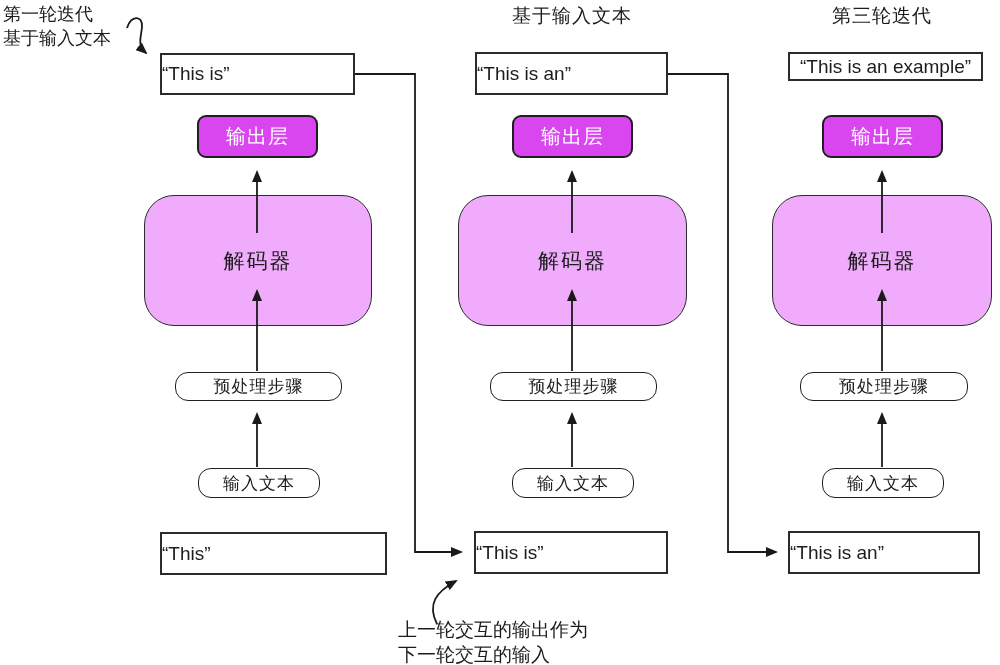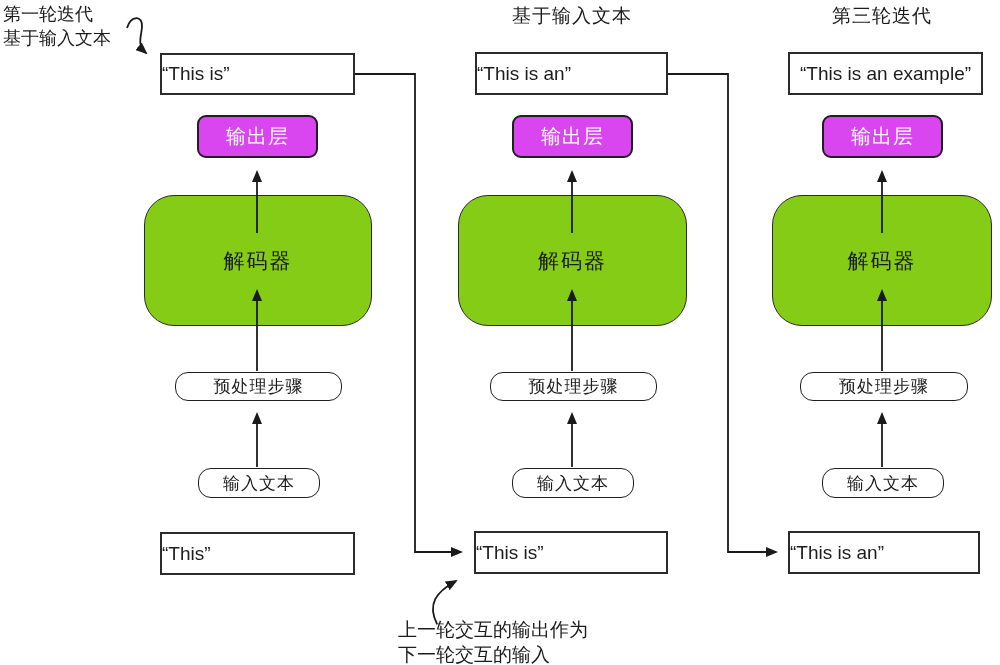--- a/index.html
+++ b/index.html
@@ -11,21 +11,21 @@
   .title{font-size:19px;text-align:center;width:210px;letter-spacing:1px;}
   .quote-box{
     background:#ffffff;border:2px solid #2b2b2b;display:flex;align-items:center;
     font-size:19px;color:#1c1c1c;
   }
   .output-layer{
     background:#d946ef;border:2px solid #1f1f1f;border-radius:9px;color:#ffffff;
     display:flex;align-items:center;justify-content:center;font-size:20px;letter-spacing:1px;text-align:center;
   }
   .decoder{
-    background:#84cc16;border:1.5px solid #2b2b2b;border-radius:30px;
+    background:#f0abfc;border:1.5px solid #2b2b2b;border-radius:30px;
     display:flex;align-items:center;justify-content:center;font-size:21px;letter-spacing:2px;
   }
   .pill{
     background:#ffffff;border:1.8px solid #1f1f1f;border-radius:13px;
     display:flex;align-items:center;justify-content:center;font-size:17px;letter-spacing:1px;text-align:right;
   }
   .note{font-size:18px;line-height:24px;color:#1c1c1c;}
   .note2{font-size:19px;line-height:25px;color:#1c1c1c;}
   svg.overlay{position:absolute;left:0;top:0;pointer-events:none;}
   svg .ln{stroke:#1a1a1a;stroke-width:1.8;fill:none;}
@@ -35,38 +35,38 @@
 
 <div id="stage">
 
   <div class="abs quote-box" style="left:160px;top:53px;width:195px;height:42px;">
     <span>“This is”</span>
   </div>
   <div class="abs output-layer" style="left:197px;top:115px;width:121px;height:43px;">输出层</div>
   <div class="abs decoder" style="left:144px;top:195px;width:228px;height:131px;">解码器</div>
   <div class="abs pill" style="left:175px;top:372px;width:167px;height:29px;">预处理步骤</div>
   <div class="abs pill" style="left:198px;top:468px;width:122px;height:30px;">输入文本</div>
-  <div class="abs quote-box" style="left:160px;top:532px;width:195px;height:43px;">
+  <div class="abs quote-box" style="left:160px;top:532px;width:227px;height:43px;">
     <span>“This”</span>
   </div>
 
   <div class="abs title" style="left:467px;top:3px;">基于输入文本</div>
   <div class="abs quote-box" style="left:475px;top:52px;width:193px;height:43px;">
     <span>“This is an”</span>
   </div>
   <div class="abs output-layer" style="left:512px;top:115px;width:121px;height:43px;">输出层</div>
   <div class="abs decoder" style="left:458px;top:195px;width:229px;height:131px;">解码器</div>
   <div class="abs pill" style="left:490px;top:372px;width:167px;height:29px;">预处理步骤</div>
   <div class="abs pill" style="left:512px;top:468px;width:122px;height:30px;">输入文本</div>
   <div class="abs quote-box" style="left:474px;top:531px;width:194px;height:43px;">
     <span>“This is”</span>
   </div>
 
   <div class="abs title" style="left:777px;top:3px;">第三轮迭代</div>
-  <div class="abs quote-box" style="left:788px;top:52px;width:195px;height:43px;padding-left:10px;">
+  <div class="abs quote-box" style="left:788px;top:52px;width:195px;height:29px;padding-left:10px;">
     <span>“This is an example”</span>
   </div>
   <div class="abs output-layer" style="left:822px;top:115px;width:121px;height:43px;">输出层</div>
   <div class="abs decoder" style="left:772px;top:195px;width:220px;height:131px;">解码器</div>
   <div class="abs pill" style="left:800px;top:372px;width:168px;height:29px;">预处理步骤</div>
   <div class="abs pill" style="left:822px;top:468px;width:122px;height:30px;">输入文本</div>
   <div class="abs quote-box" style="left:788px;top:531px;width:192px;height:43px;">
     <span>“This is an”</span>
   </div>
 

